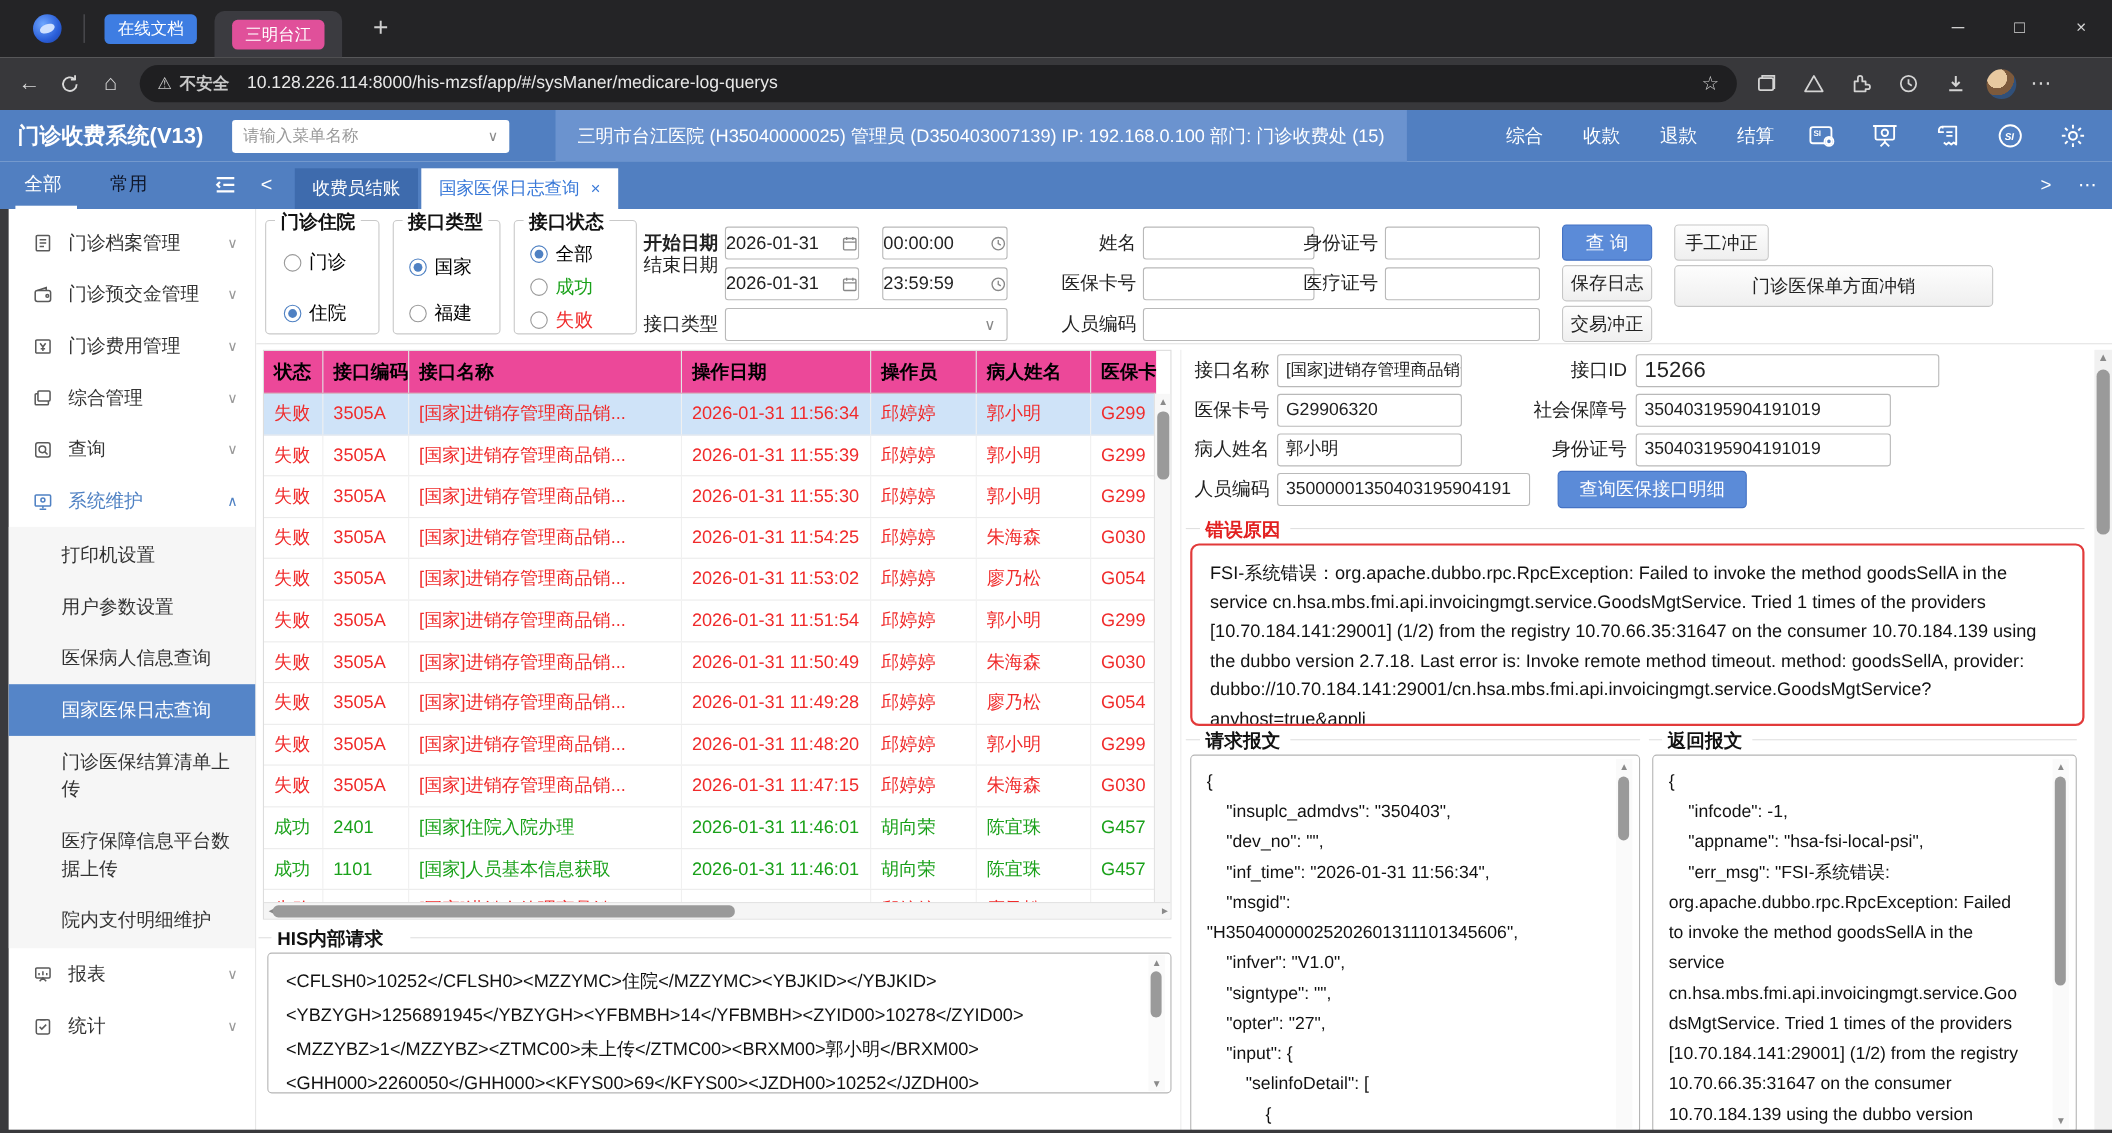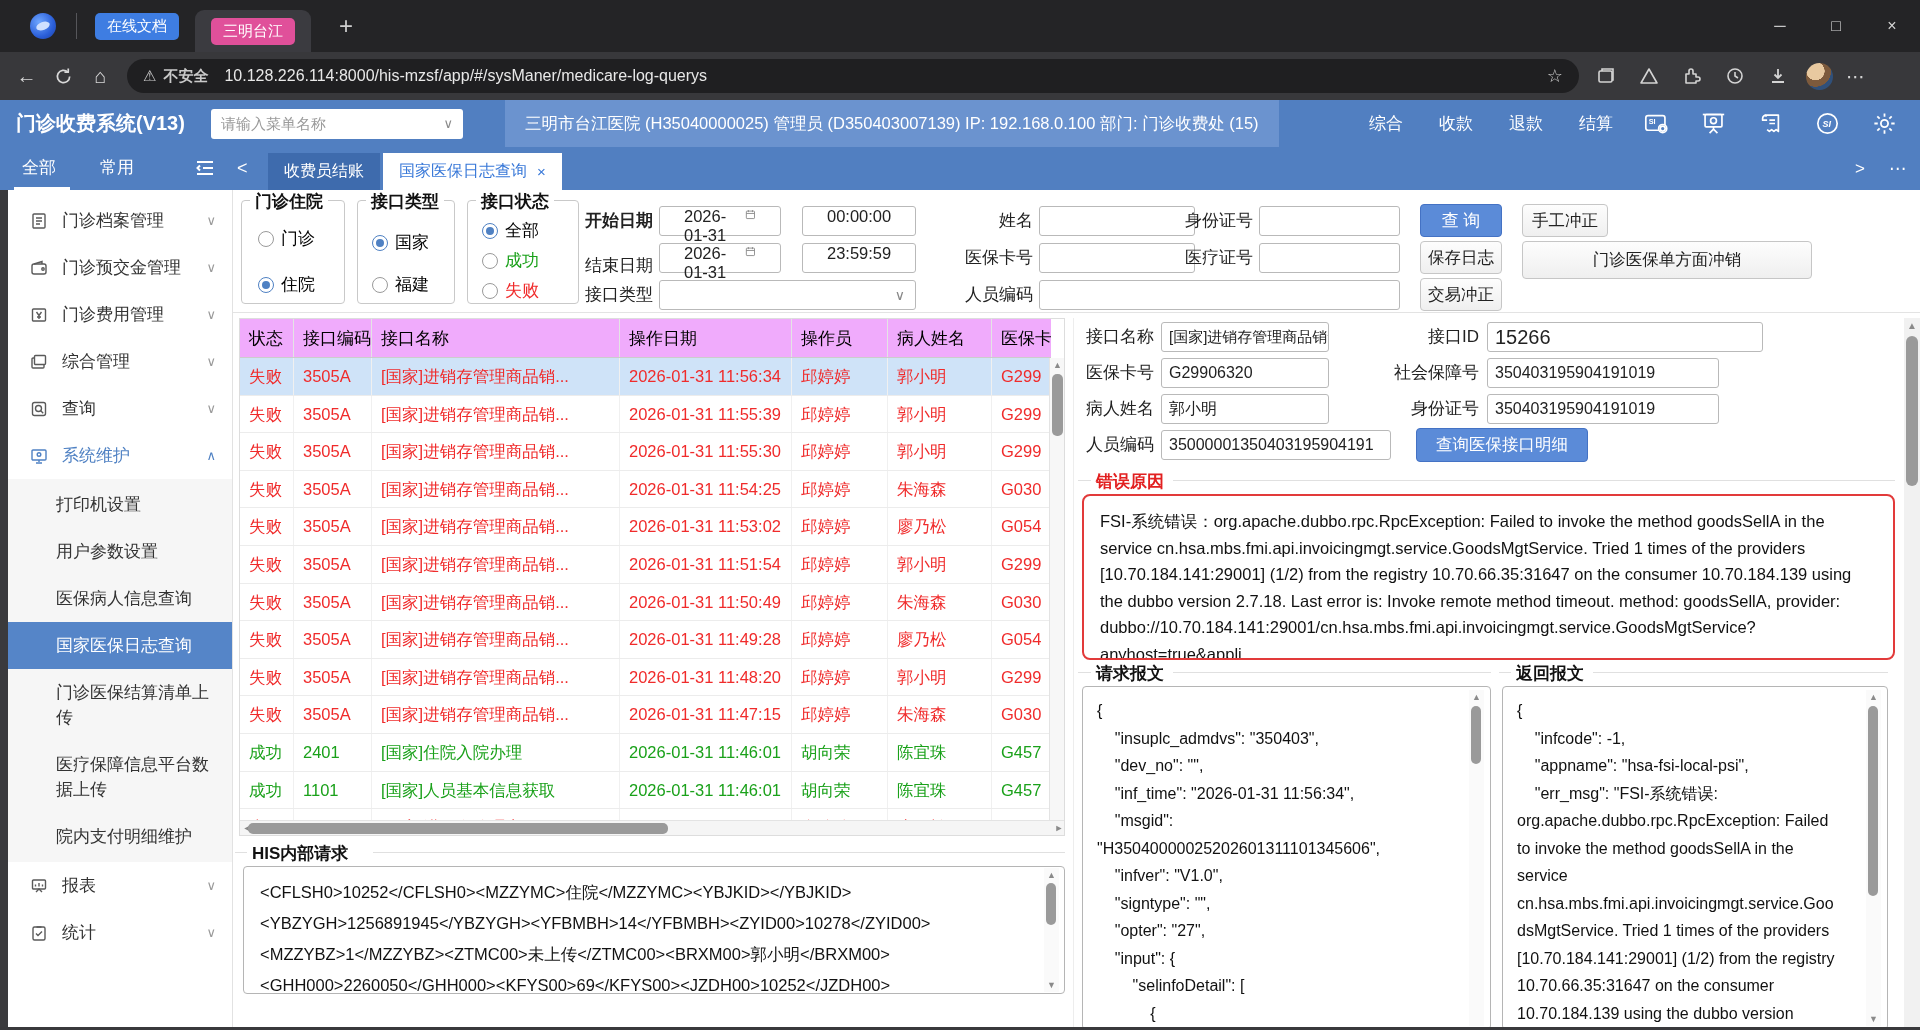--- a/index.html
+++ b/index.html
@@ -57,21 +57,21 @@
   .hnav { margin-left:auto; display:flex; gap:36px; font-size:17px; margin-right:30px; }
   .hnav span { cursor:pointer; white-space:nowrap; }
   .hicons { display:flex; gap:30px; margin-right:22px; }
 
   
   .tabstrip { position:absolute; left:0; top:147px; width:1920px; height:43px; background:#517fc1; }
   .tsgroup { position:absolute; top:0; height:40px; display:flex; align-items:center;
     color:#fff; font-size:17px; }
   .tsg-all { left:22px; }
   .tsg-all::after { content:''; position:absolute; left:-8px; bottom:-3px; width:56px; height:3px; background:#fff; }
-  .tsg-common { left:100px; color:#ffffff; }
+  .tsg-common { left:100px; color:#0f172a; }
   .ts-collapse { position:absolute; left:193px; top:9px; }
   .ts-back { position:absolute; left:237px; top:0; height:43px; display:flex; align-items:center;
     color:#fff; font-size:18px; }
   .tstabs { position:absolute; left:268px; bottom:0; display:flex; gap:3px; height:37px; }
   .tstab { background:#3e6bad; color:#fff; font-size:16px; display:flex; align-items:center;
     padding:0 16px; white-space:nowrap; }
   .tstab.active { background:#fff; color:#3878d8; gap:10px; }
   .tabclose { font-size:15px; }
   .tsright { position:absolute; right:14px; top:0; height:43px; display:flex; gap:24px;
     align-items:center; color:#fff; font-size:17px; }
@@ -104,37 +104,37 @@
   .radio { width:16px; height:16px; border:1px solid #9a9a9a; border-radius:50%;
     background:#fff; position:relative; flex:0 0 auto; }
   .radio.on { border-color:#4f81c3; }
   .radio.on::after { content:''; position:absolute; inset:3px; border-radius:50%; background:#4f81c3; }
   .t-green { color:#1aa11a; }
   .t-red { color:#f02b2b; }
   .flabel { position:absolute; font-size:17px; color:#222; line-height:30px; text-align:right; white-space:nowrap; }
   .finput { position:absolute; height:30px; border:1px solid #b9b9b9; border-radius:3px;
     background:#fff; font-size:16px; color:#222; padding:0 8px; font-family:inherit; outline:none; }
   .fpicker { position:absolute; height:30px; border:1px solid #b9b9b9; border-radius:3px;
-    background:#fff; display:flex; justify-content:space-between;
-    padding:0 24px; font-size:16.5px; color:#222; }
+    background:#fff; display:flex; align-items:center; justify-content:space-between;
+    padding:0 0; font-size:16.5px; color:#222; }
   .fselect { position:absolute; height:30px; border:1px solid #b9b9b9; border-radius:3px;
     background:#fff; display:flex; align-items:center; justify-content:flex-end;
     padding:0 10px; color:#888; font-size:14px; }
   .btn-blue { position:absolute; background:#5b8bd8; border:1px solid #4472c4; border-radius:4px;
     color:#fff; font-size:17px; display:flex; align-items:center; justify-content:center;
     cursor:pointer; white-space:nowrap; }
   .btn-grey { position:absolute; background:linear-gradient(#fdfdfd,#efefef);
     border:1px solid #c6c6c6; border-radius:4px; color:#222; font-size:16.5px;
     display:flex; align-items:center; justify-content:center; cursor:pointer; white-space:nowrap; }
 
   
   .tablewrap { position:absolute; left:6px; top:128px; width:826px; height:518px;
     border:1px solid #ddd; overflow:hidden; }
-  .thead { display:flex; height:39px; border-bottom:1px solid #ccc; background:#f0abfc;
-    font-weight:normal; font-size:17px; width:811px; overflow:hidden; }
+  .thead { display:flex; height:39px; border-bottom:1px solid #ccc; background:#ec4899;
+    font-weight:bold; font-size:17px; width:811px; overflow:hidden; }
   .thead span { padding-left:9px; border-right:1px solid #e4e4e4; height:39px; line-height:39px;
     overflow:hidden; white-space:nowrap; flex:0 0 auto; }
   .tbody { width:811px; height:464px; overflow:hidden; }
   .trow { display:flex; height:37.6px; border-bottom:1px solid #ececec; font-size:16.5px;
     align-items:center; cursor:pointer; }
   .trow span { padding-left:9px; border-right:1px solid #f0f0f0; height:100%;
     line-height:37.6px; overflow:hidden; white-space:nowrap; flex:0 0 auto; }
   .thead span:nth-child(1), .trow span:nth-child(1) { width:54px; }
   .thead span:nth-child(2), .trow span:nth-child(2) { width:78px; }
   .thead span:nth-child(3), .trow span:nth-child(3) { width:248px; }
@@ -508,21 +508,21 @@
             <path d="M8 4.5V8l2.5 1.5"></path>
           </svg>
       </div>
       <div class="flabel" style="left:700px;top:16px;width:100px;">姓名</div>
       <input class="finput" style="left: 806px; top: 16px; width: 156px;">
       <div class="flabel" style="left:930px;top:16px;width:90px;">身份证号</div>
       <input class="finput" style="left: 1026px; top: 16px; width: 141px;">
       <div class="btn-blue" style="left:1187px;top:14px;width:82px;height:33px;">查 询</div>
       <div class="btn-grey" style="left:1289px;top:14px;width:86px;height:33px;">手工冲正</div>
 
-      <div class="flabel" style="left:348px;top:61px;width:72px;">结束日期</div>
+      <div class="flabel" style="left:348px;top:36px;width:72px;">结束日期</div>
       <div class="fpicker" style="left:426px;top:53px;width:122px;">
         <span>2026-01-31</span>
         <svg width="15" height="15" viewBox="0 0 16 16" fill="none" stroke="#888" stroke-width="1.3">
             <rect x="2" y="3" width="12" height="11" rx="1"></rect>
             <path d="M2 6.5h12M5 1.5v3M11 1.5v3"></path>
           </svg>
       </div>
       <div class="fpicker" style="left:569px;top:53px;width:114px;">
         <span>23:59:59</span>
         <svg width="15" height="15" viewBox="0 0 16 16" fill="none" stroke="#888" stroke-width="1.3">

